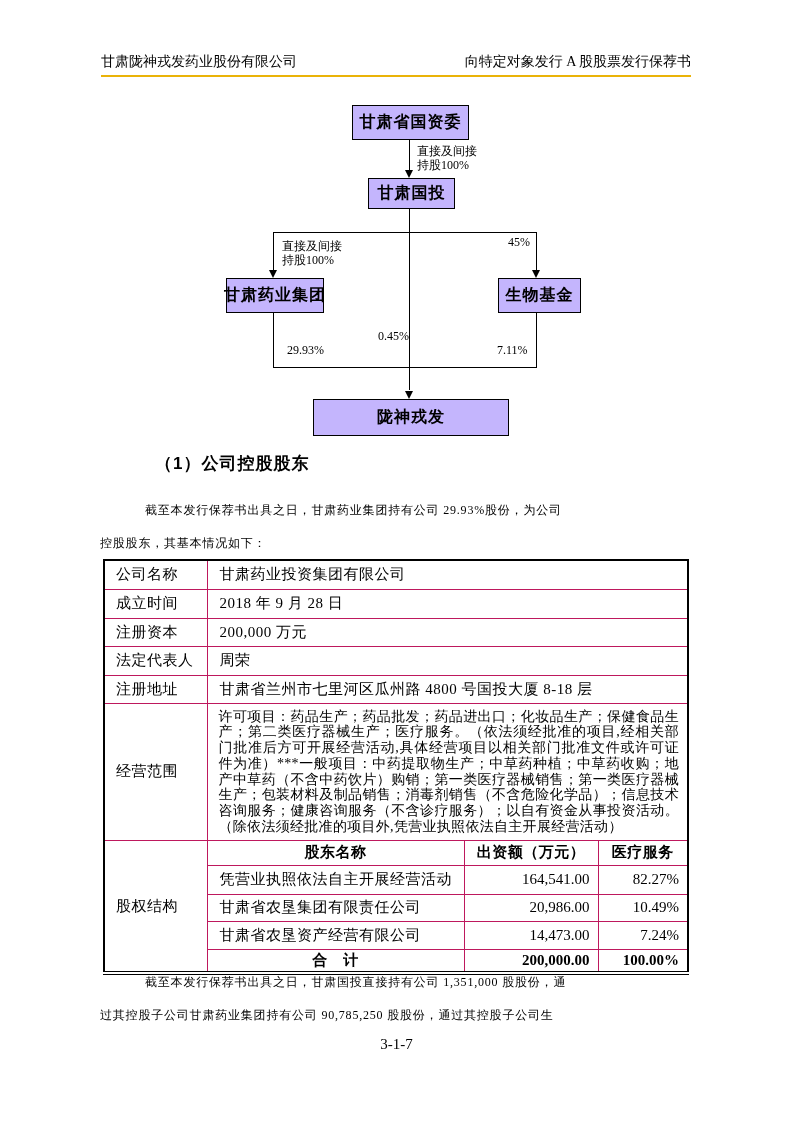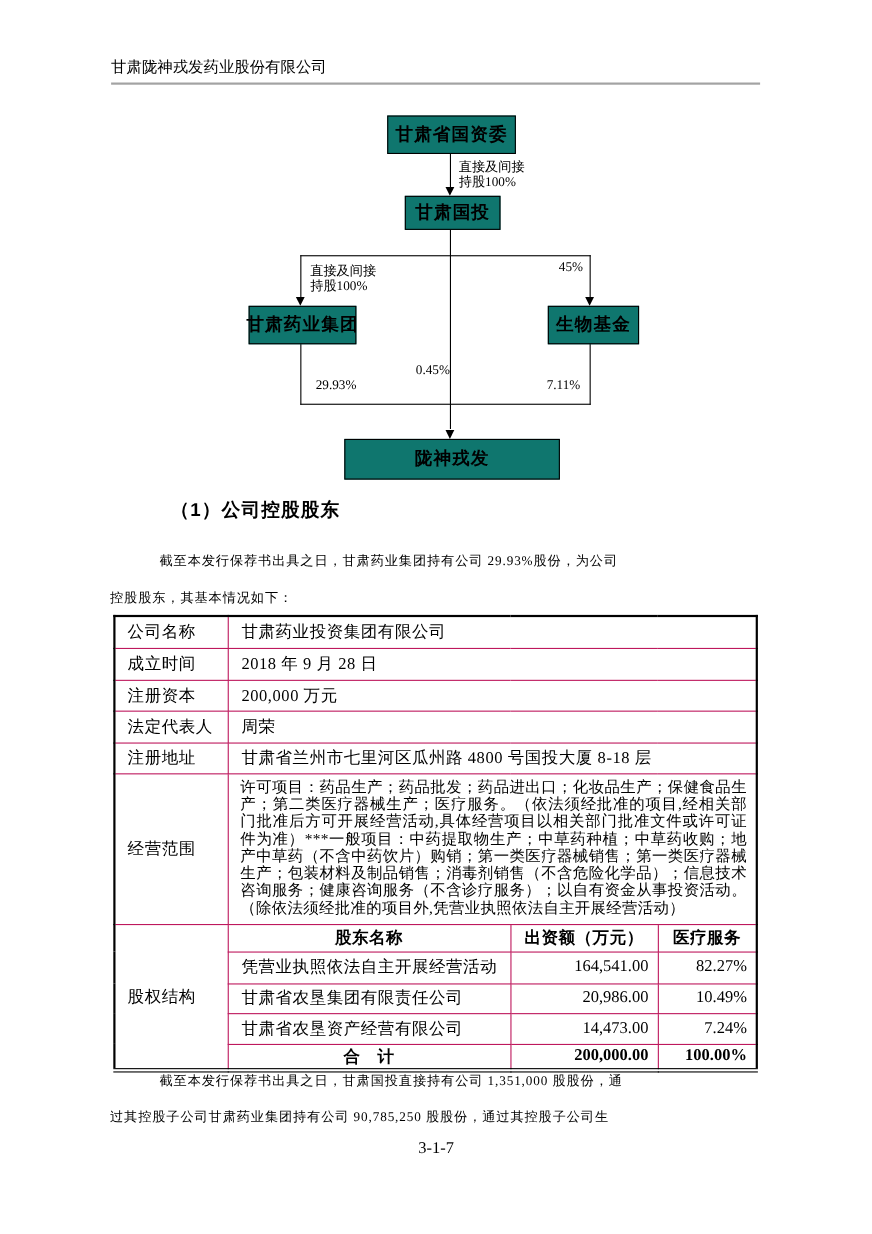--- a/index.html
+++ b/index.html
@@ -1,25 +1,25 @@
 <!DOCTYPE html>
 <html><head>
 <meta charset="utf-8">
 <style>
   html,body{margin:0;padding:0;background:#e8e8e8;}
   .page{position:relative;width:793px;height:1122px;background:#ffffff;margin:0 auto;
         font-family:"Liberation Serif","DejaVu Serif",serif;color:#000;overflow:hidden;}
 
   
   .hdr{position:absolute;left:101px;top:53px;width:590px;height:22px;
-       border-bottom:2px solid #a3a3a3;display:flex;justify-content:space-between;
+       border-bottom:2px solid #eab308;display:flex;justify-content:space-between;
        font-size:14px;line-height:18px;}
 
   
-  .cbox{position:absolute;border:1.5px solid #000;background:#0f766e;
+  .cbox{position:absolute;border:1.5px solid #000;background:#c4b5fd;
         display:flex;align-items:center;justify-content:center;
         font-weight:bold;font-size:16px;letter-spacing:1px;white-space:nowrap;}
   .ln{position:absolute;background:#000;}
   .arr{position:absolute;width:0;height:0;border-left:4px solid transparent;
        border-right:4px solid transparent;border-top:8px solid #000;}
   .elab{position:absolute;font-size:12px;line-height:13.5px;white-space:nowrap;}
 
   
   .h1{position:absolute;left:155px;top:452px;font-family:"Liberation Sans","DejaVu Sans",sans-serif;
       font-weight:bold;font-size:17px;letter-spacing:1px;}
@@ -46,20 +46,21 @@
 
   .pgnum{position:absolute;left:0;right:0;top:1036px;text-align:center;font-size:15px;}
 </style>
 </head>
 <body>
 
 <div class="page">
 
   <div class="hdr">
     <span>甘肃陇神戎发药业股份有限公司</span>
+    <span>向特定对象发行 A 股股票发行保荐书</span>
   </div>
 
   <div>
 
     <div class="ln" style="left:409px;top:138px;width:1px;height:34px;"></div>
     <div class="arr" style="left:405px;top:170px;"></div>
     <div class="ln" style="left:409px;top:207px;width:1px;height:183px;"></div>
     <div class="arr" style="left:405px;top:391px;"></div>
     <div class="ln" style="left:273px;top:232px;width:264px;height:1px;"></div>
     <div class="ln" style="left:273px;top:232px;width:1px;height:40px;"></div>

